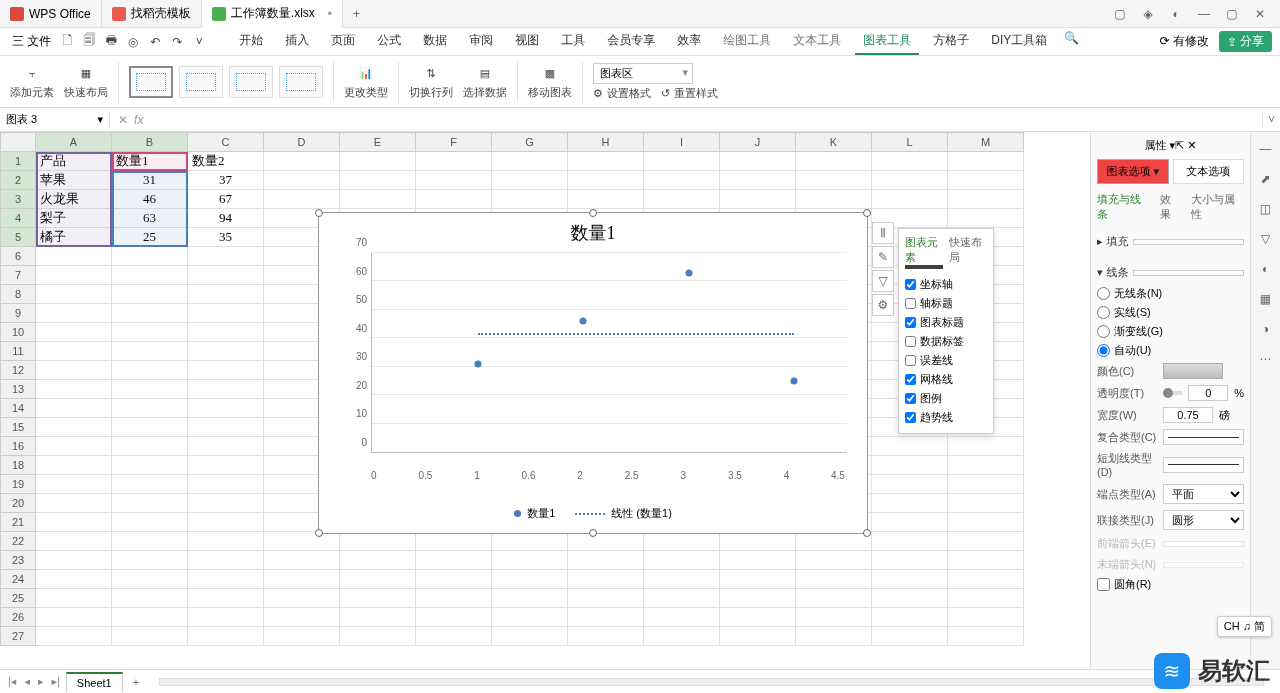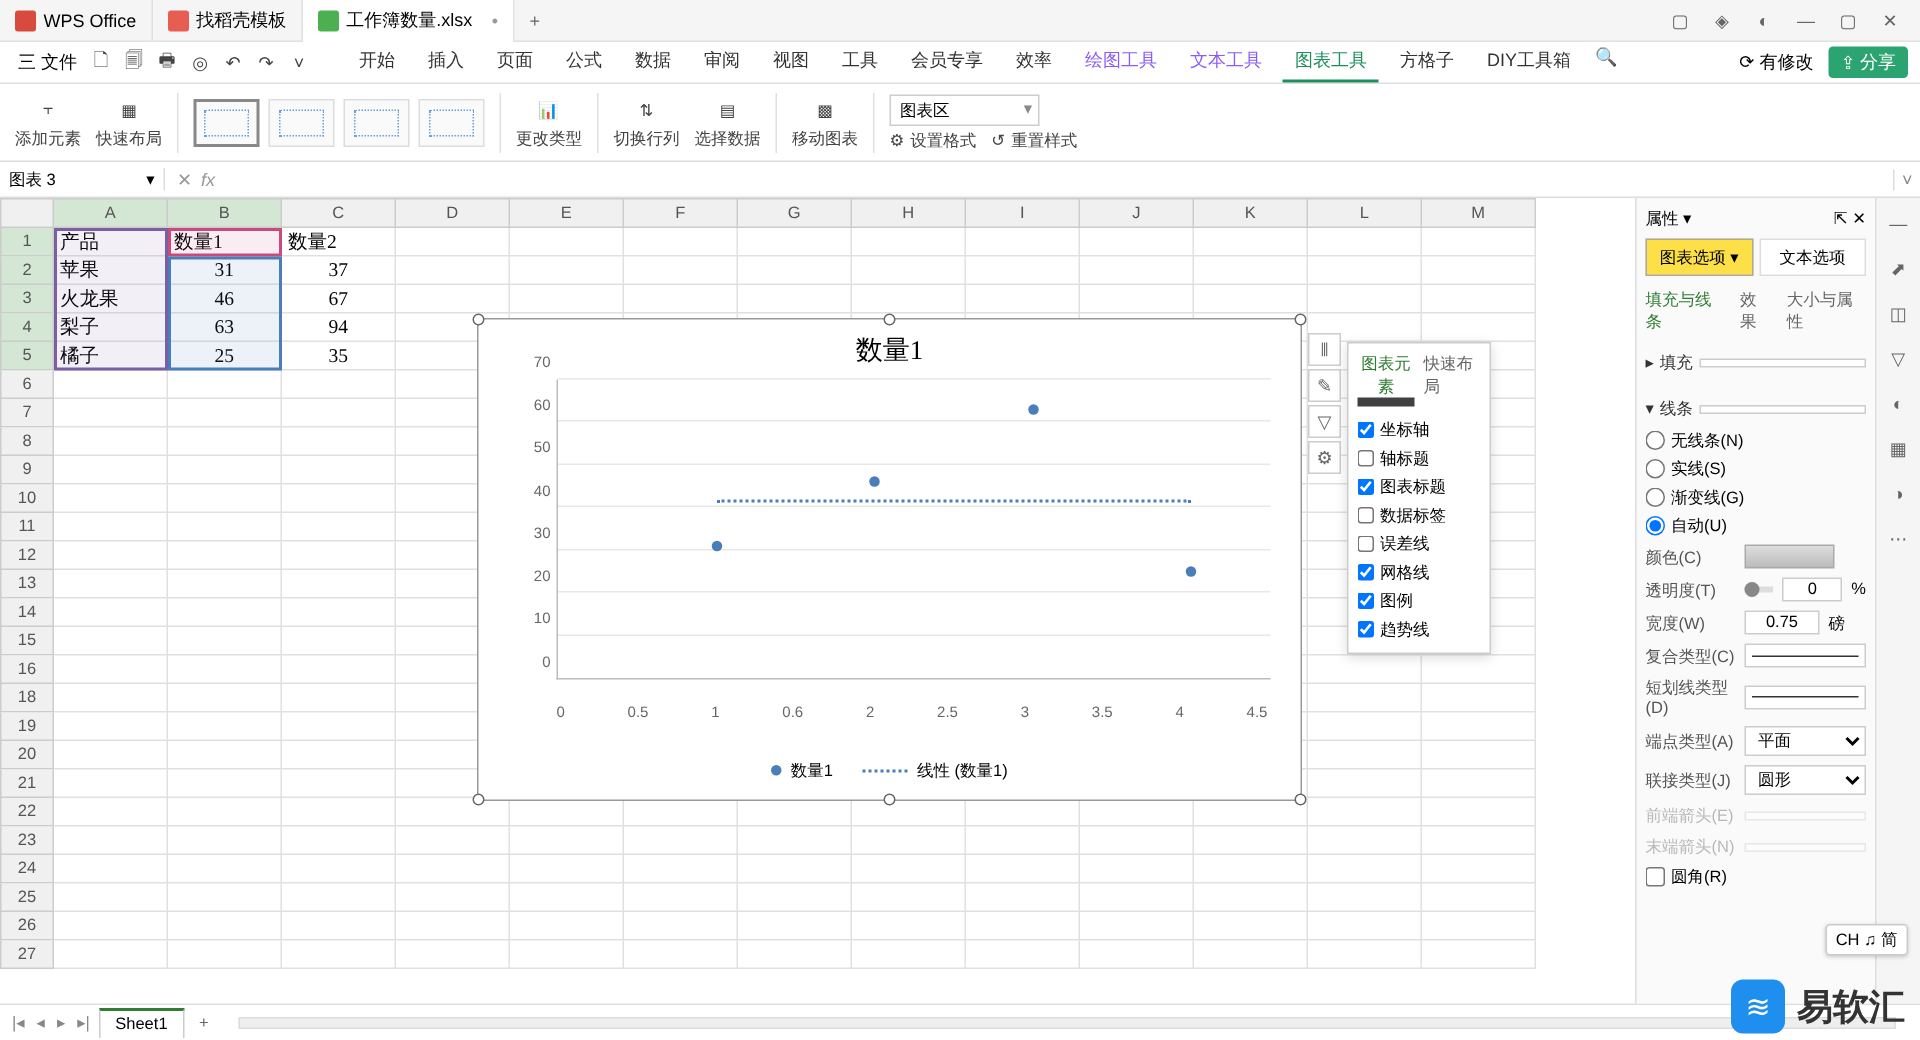--- a/index.html
+++ b/index.html
@@ -17,21 +17,21 @@
 .tab-add { padding: 0 10px; color: #666; cursor: pointer; }
 .titlebar-right { margin-left: auto; display: flex; gap: 12px; padding-right: 12px; align-items: center; }
 .win-btn { width: 16px; height: 16px; display: flex; align-items: center; justify-content: center; color: #666; cursor: pointer; }
 
 
 .menubar { height: 28px; display: flex; align-items: center; padding: 0 8px; border-bottom: 1px solid #e0e0e0; gap: 2px; }
 .file-btn { display: flex; align-items: center; gap: 3px; padding: 0 4px; }
 .qat-icon { width: 20px; height: 20px; display: flex; align-items: center; justify-content: center; color: #444; cursor: pointer; }
 .menu-tabs { display: flex; margin-left: 20px; gap: 6px; }
 .menu-tab { padding: 4px 8px; color: #333; cursor: pointer; }
-.menu-tab.ctx { color: #8b5cf6; }
+.menu-tab.ctx { color: #737373; }
 .menu-tab.ctx.active { color: #1e8e5e; border-bottom: 2px solid #1e8e5e; }
 .menubar-right { margin-left: auto; display: flex; align-items: center; gap: 10px; }
 .share-btn { background: #2ba471; color: #fff; padding: 2px 8px; border-radius: 3px; cursor: pointer; display: flex; align-items: center; gap: 3px; }
 
 
 .ribbon { height: 52px; border-bottom: 1px solid #ddd; display: flex; align-items: center; padding: 0 10px; gap: 10px; }
 .ribbon-group { display: flex; flex-direction: column; align-items: center; gap: 2px; font-size: 11px; color: #444; cursor: pointer; }
 .ribbon-group .ricon { width: 20px; height: 20px; display: flex; align-items: center; justify-content: center; }
 .ribbon-sep { width: 1px; height: 40px; background: #e0e0e0; }
 .layout-thumbs { display: flex; gap: 6px; }
@@ -85,30 +85,30 @@
 .legend-dot { width: 7px; height: 7px; background: #4a7ebb; border-radius: 50%; }
 .legend-line { width: 30px; border-top: 2px dotted #4a7ebb; }
 
 
 .chart-sidebtn { position: absolute; width: 22px; height: 22px; border: 1px solid #ccc; background: #fff; display: flex; align-items: center; justify-content: center; cursor: pointer; color: #666; }
 
 
 .chart-popup { position: absolute; left: 898px; top: 96px; width: 96px; border: 1px solid #ccc; background: #fff; box-shadow: 0 2px 8px rgba(0,0,0,0.15); padding: 6px; font-size: 11px; }
 .popup-tabs { display: flex; gap: 6px; margin-bottom: 6px; }
 .popup-tab { color: #666; cursor: pointer; }
-.popup-tab.active { color: #2e7d32; border-bottom: 6px solid #404040; text-align: center; }
+.popup-tab.active { color: #2e7d32; border-bottom: 4px solid #404040; }
 .popup-item { display: flex; align-items: center; gap: 4px; padding: 2px 0; cursor: pointer; }
 .popup-item input { width: 11px; height: 11px; }
 
 
 .right-panel { width: 160px; border-left: 1px solid #ddd; background: #fafafa; padding: 6px; font-size: 11px; overflow-y: auto; }
-.rp-head { display: flex; justify-content: space-between; align-items: center; margin-bottom: 6px; }
+.rp-head { display: flex; justify-content: center; align-items: center; margin-bottom: 6px; }
 .rp-tabs { display: flex; gap: 4px; margin-bottom: 8px; }
 .rp-tab { flex: 1; text-align: center; padding: 4px; background: #fff; border: 1px solid #ddd; cursor: pointer; }
-.rp-tab.active { background: #fde047; border-color: #aaa; }
+.rp-tab.active { background: #ef4444; border-color: #aaa; }
 .rp-subtabs { display: flex; gap: 10px; font-size: 11px; margin-bottom: 8px; }
 .rp-subtab { color: #666; cursor: pointer; }
 .rp-subtab.active { color: #2e7d32; }
 .rp-section { margin-bottom: 8px; }
 .rp-section-head { display: flex; align-items: center; gap: 4px; padding: 4px 0; color: #333; cursor: pointer; }
 .rp-field { display: flex; align-items: center; gap: 6px; padding: 3px 0; }
 .rp-field label { width: 60px; color: #555; }
 .rp-radio { display: flex; align-items: center; gap: 4px; padding: 2px 0; }
 .rp-select { flex: 1; border: 1px solid #ccc; padding: 2px 4px; background: #fff; font-size: 11px; }
 .rp-input { width: 40px; border: 1px solid #ccc; padding: 1px 3px; text-align: center; font-size: 11px; }

